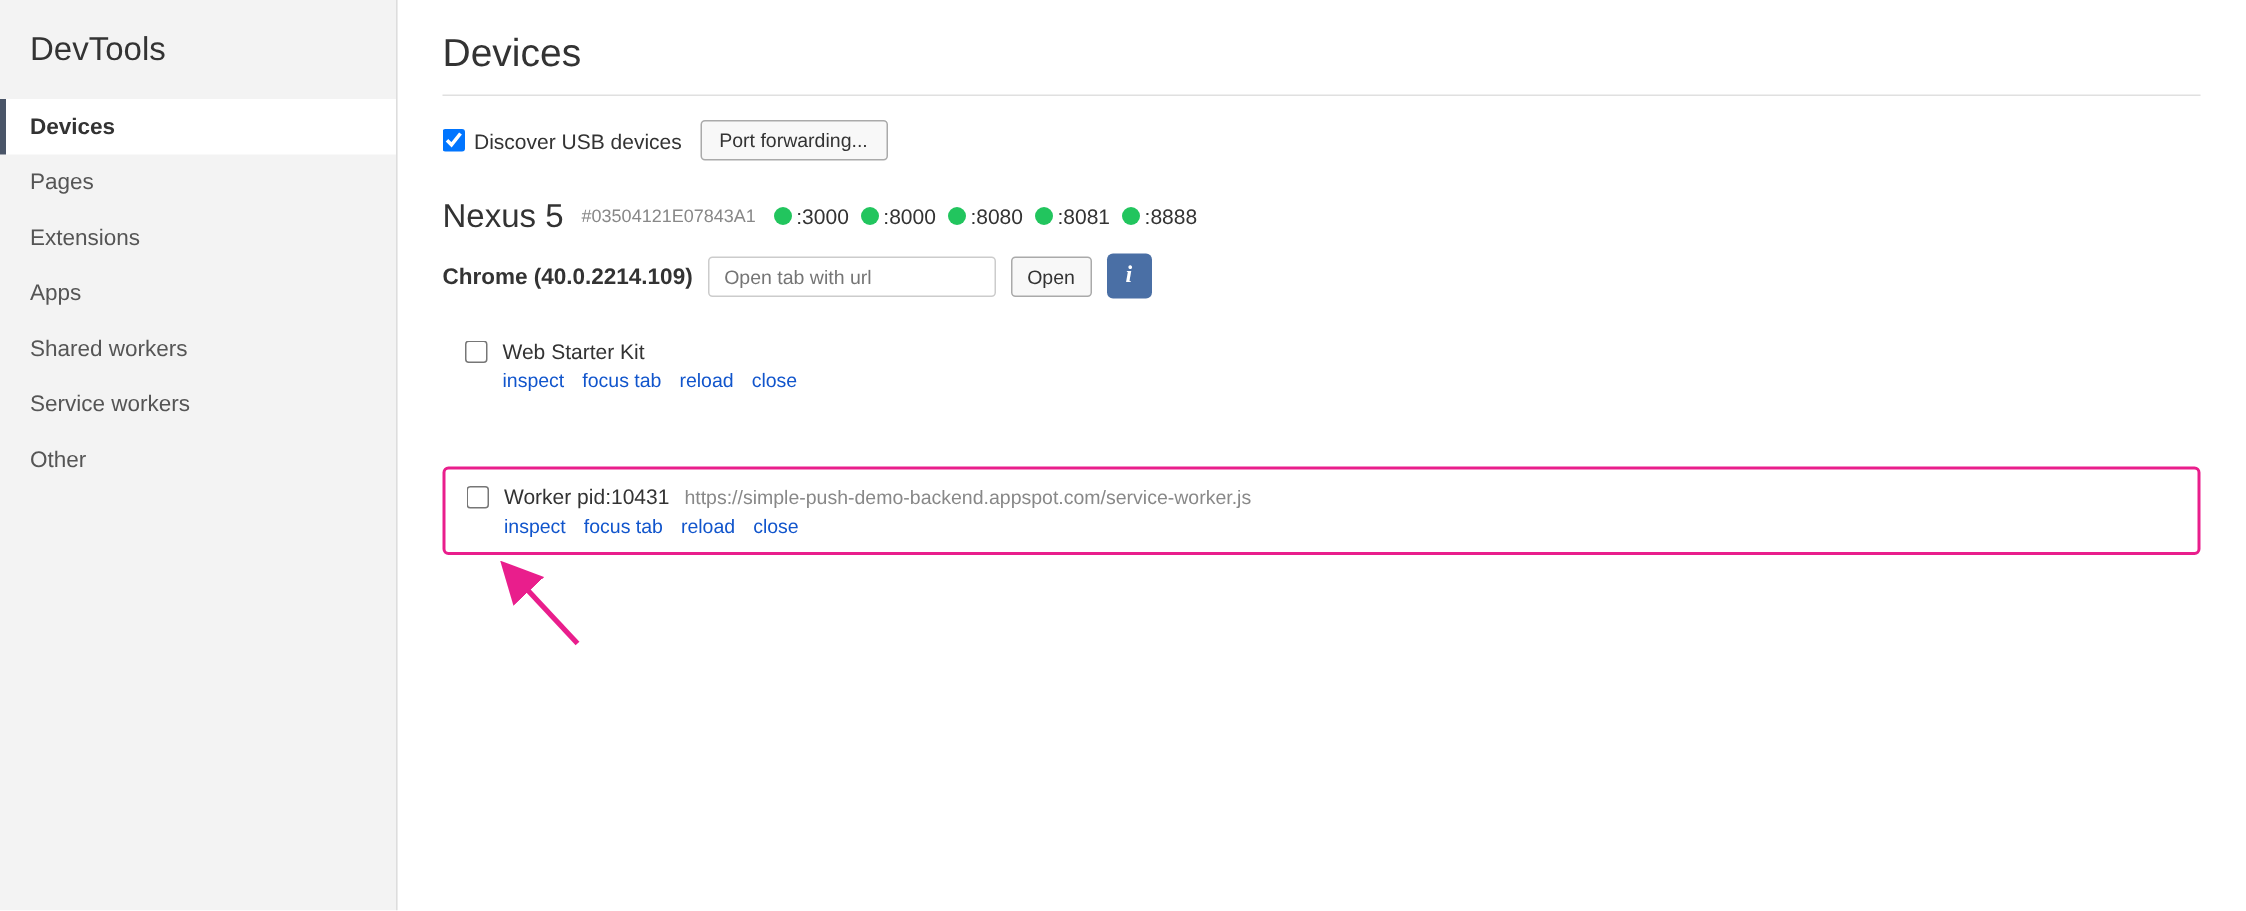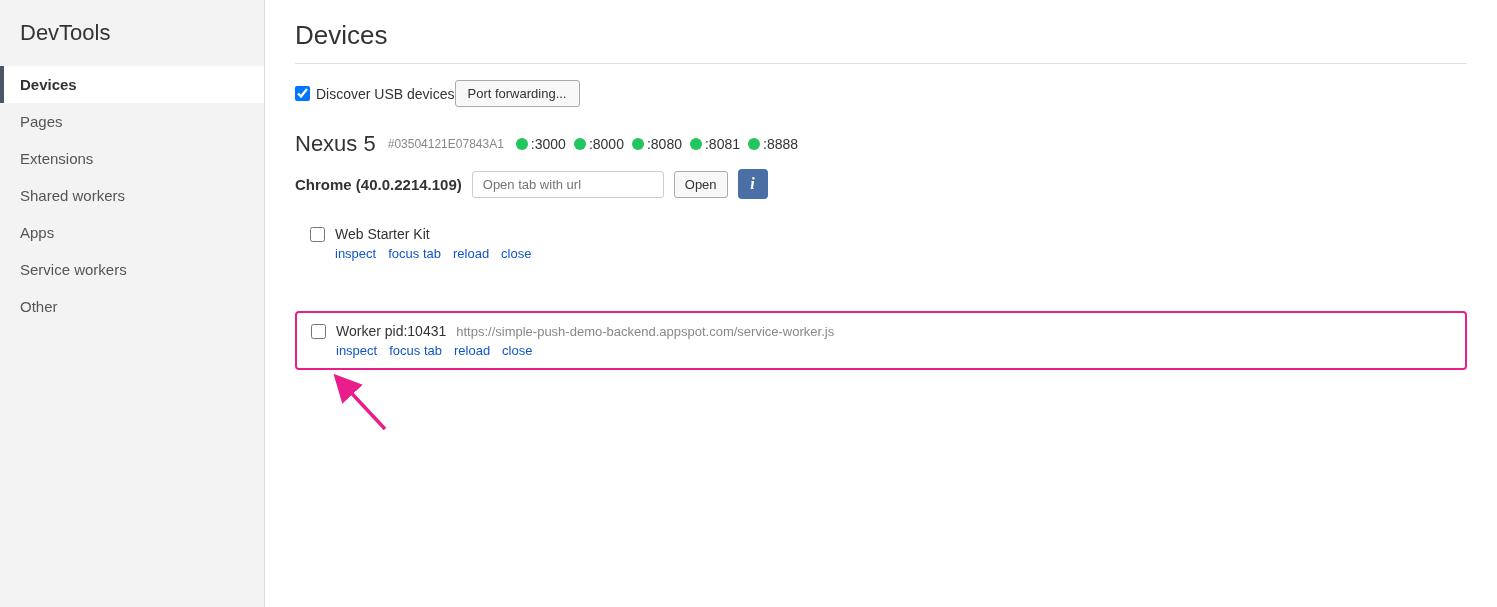--- a/index.html
+++ b/index.html
@@ -61,21 +61,21 @@
       color: #333;
       margin-bottom: 16px;
       padding-bottom: 12px;
       border-bottom: 1px solid #e0e0e0;
     }
 
     
     .toolbar {
       display: flex;
       align-items: center;
-      gap: 0;
+      gap: 12px;
       margin-bottom: 24px;
     }
     .checkbox-label {
       display: flex;
       align-items: center;
       gap: 6px;
       font-size: 14px;
       color: #333;
     }
     .checkbox-label input[type="checkbox"] {
@@ -243,24 +243,24 @@
   <div class="sidebar-item active">
     <span>Devices</span>
   </div>
   <div class="sidebar-item">
     <span>Pages</span>
   </div>
   <div class="sidebar-item">
     <span>Extensions</span>
   </div>
   <div class="sidebar-item">
+    <span>Apps</span>
+  </div>
+  <div class="sidebar-item">
     <span>Shared workers</span>
-  </div>
-  <div class="sidebar-item">
-    <span>Apps</span>
   </div>
   <div class="sidebar-item">
     <span>Service workers</span>
   </div>
   <div class="sidebar-item">
     <span>Other</span>
   </div>
 </div>
 
 <div class="main">

